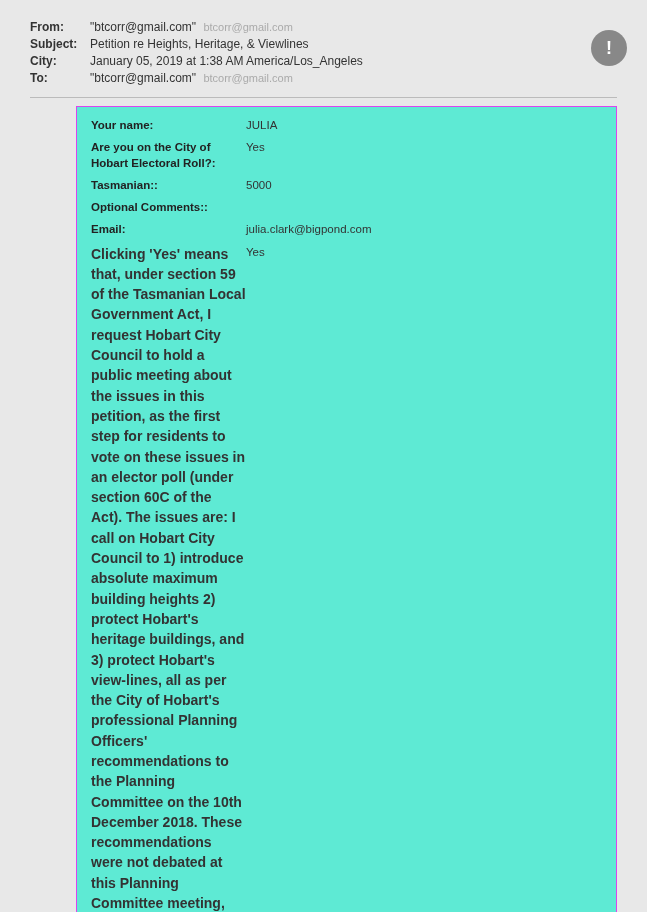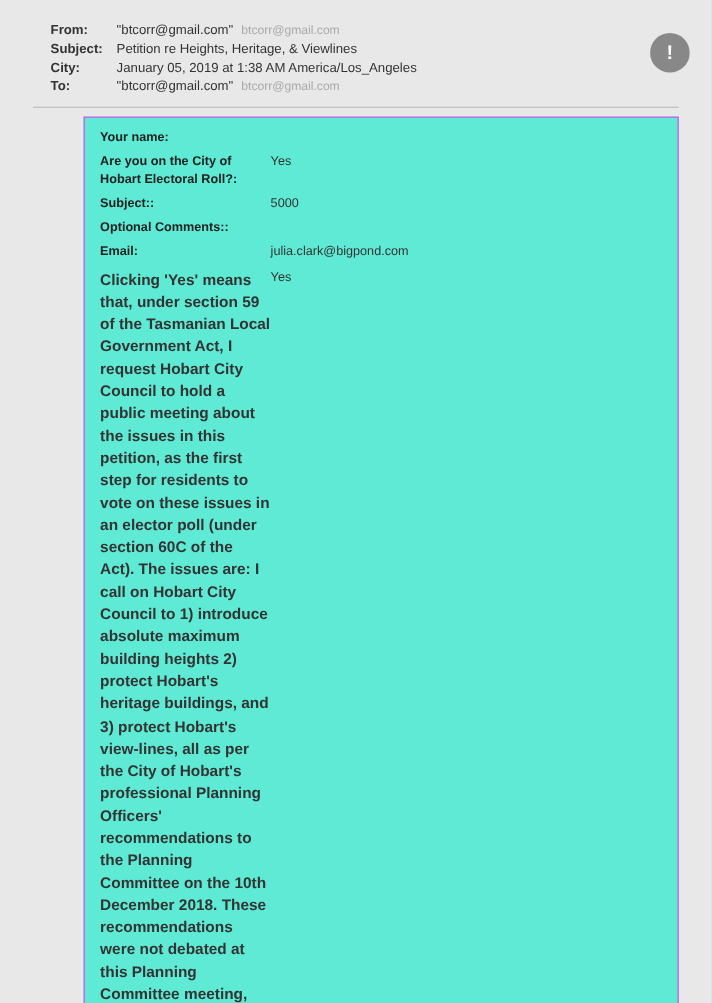--- a/index.html
+++ b/index.html
@@ -27,21 +27,20 @@
     }
 
     .email-header {
       margin-bottom: 12px;
     }
 
     .header-row {
       display: flex;
       margin-bottom: 3px;
       font-size: 12px;
-      margin-left: 16px;
     }
 
     .header-label {
       font-weight: bold;
       width: 60px;
       min-width: 60px;
       color: #333;
     }
 
     .header-value {
@@ -150,29 +149,30 @@
     </div>
 
   </div>
 
   <hr class="divider">
 
   <div class="content-box">
 
     <div class="form-row">
       <span class="form-label">Your name:</span>
+      <span class="form-value">JULIA</span>
     </div>
 
     <div class="form-row">
       <span class="form-label">Are you on the City of Hobart Electoral Roll?:</span>
       <span class="form-value">Yes</span>
     </div>
 
     <div class="form-row">
-      <span class="form-label">Subject::</span>
+      <span class="form-label">Tasmanian::</span>
       <span class="form-value">5000</span>
     </div>
 
     <div class="form-row">
       <span class="form-label">Optional Comments::</span>
       <span class="form-value"></span>
     </div>
 
     <div class="form-row">
       <span class="form-label">Email:</span>

